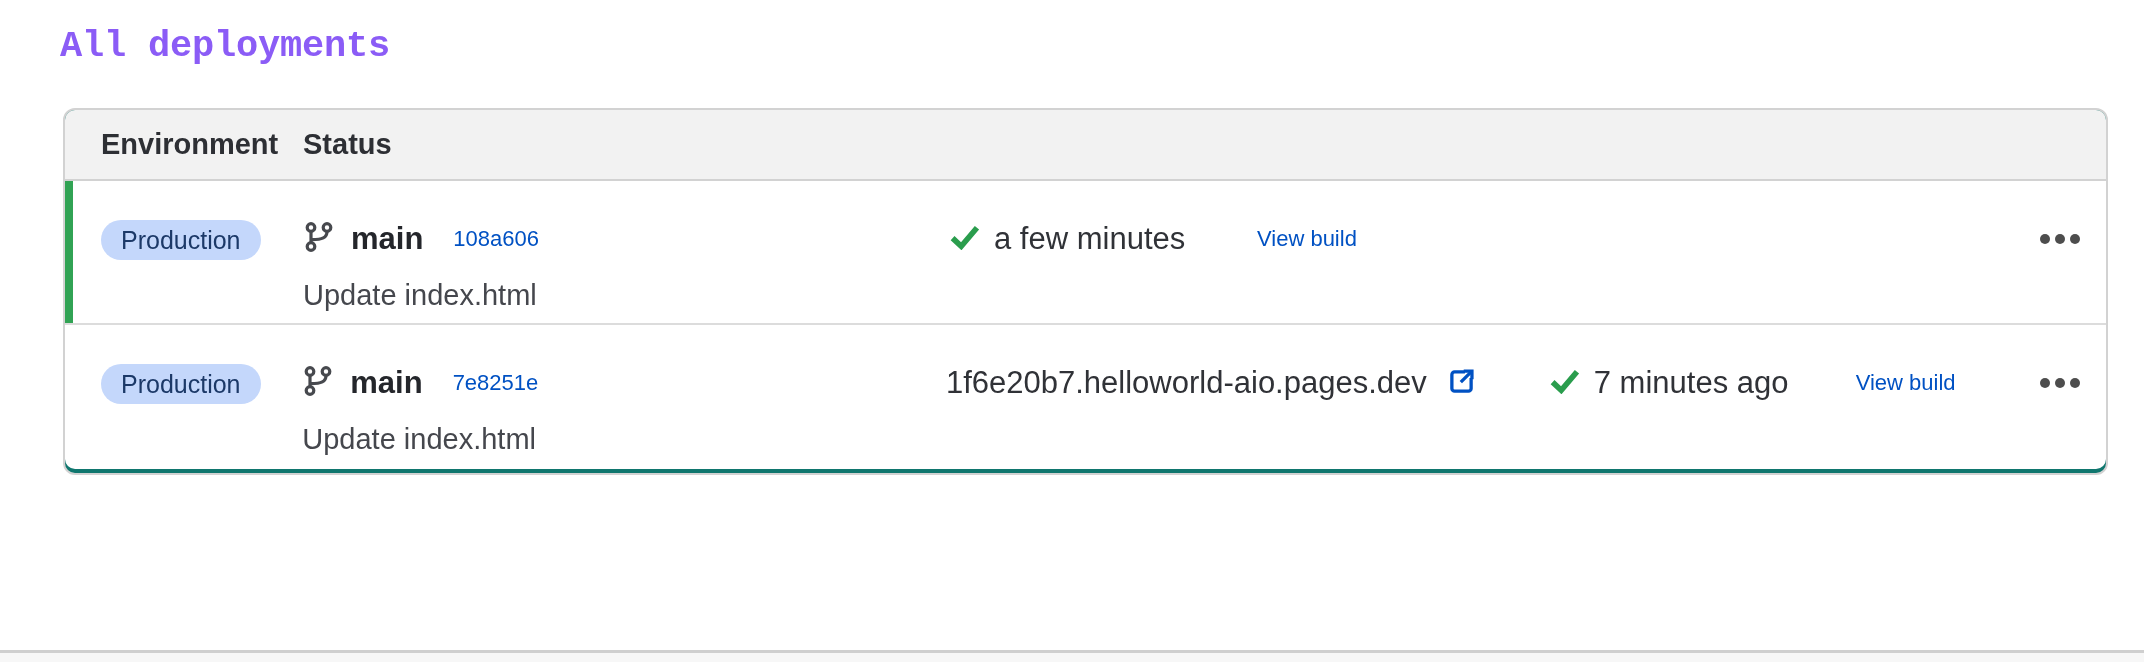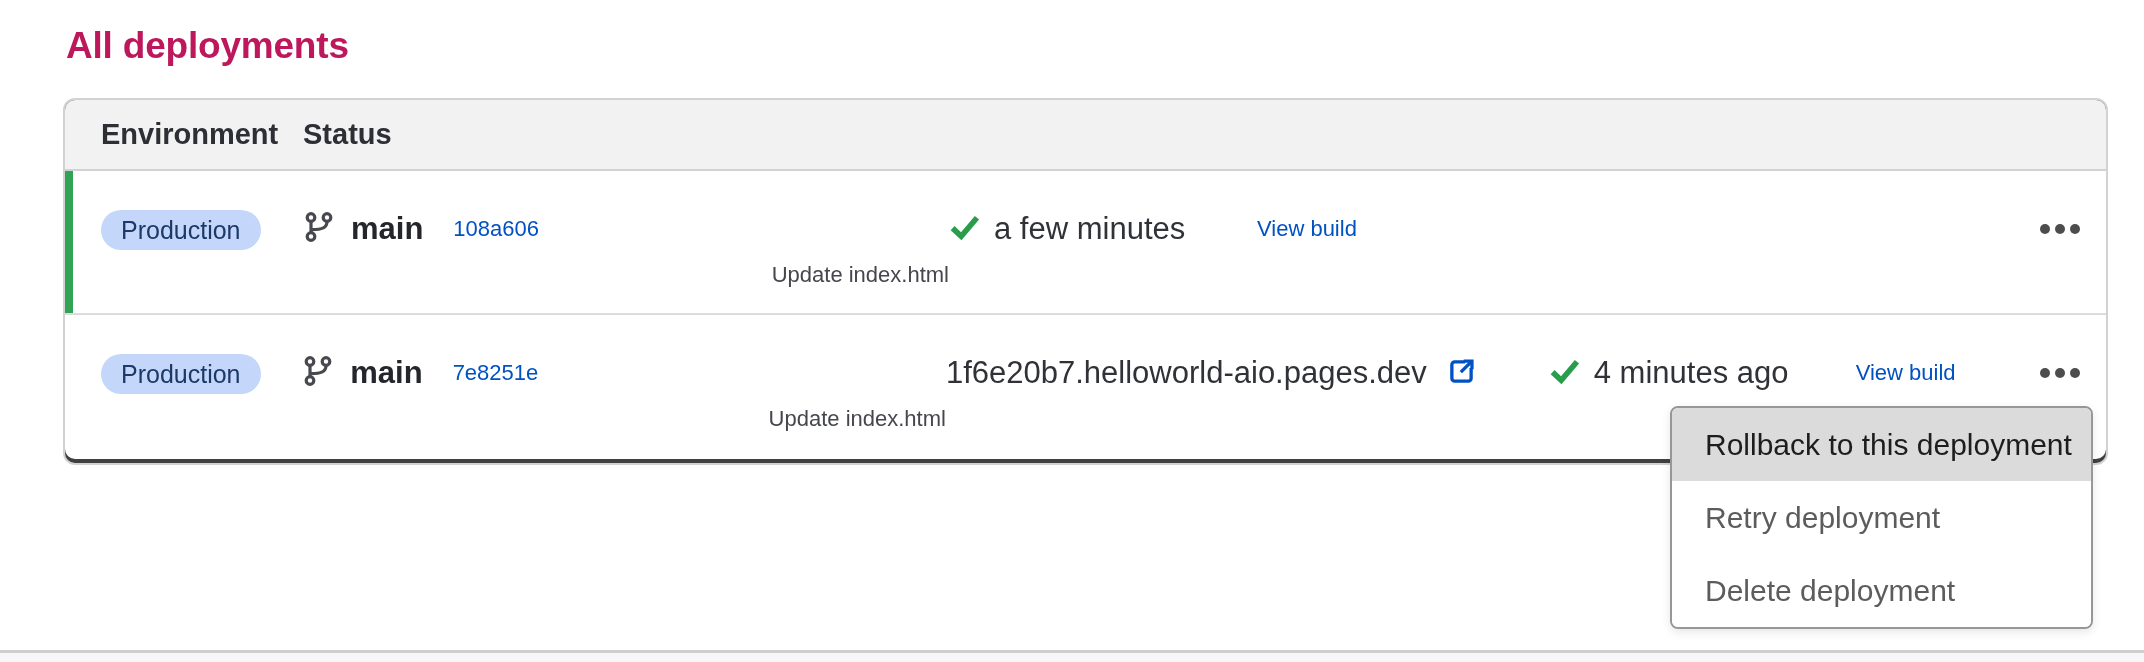--- a/index.html
+++ b/index.html
@@ -1,46 +1,46 @@
 <!DOCTYPE html>
 <html><head>
 <meta charset="utf-8">
 <style>
   * { margin:0; padding:0; box-sizing:border-box; }
   html,body { background:#fff; }
   body { font-family:"Liberation Sans","DejaVu Sans",sans-serif; color:#303237; }
   .stage { position:relative; width:2144px; height:662px; background:#fff; overflow:hidden; }
 
-  .page-title { position:absolute; left:66px; top:24px; font-size:37px; line-height:44px;
-                font-weight:600; color:#be185d; letter-spacing:-0.2px; }
+  .page-title { position:absolute; left:60px; top:24px; font-size:37px; line-height:44px;
+                font-weight:600; color:#8b5cf6; letter-spacing:-0.2px;font-family:Liberation Mono, monospace; }
 
   
-  .tbl { position:absolute; left:63px; top:98px; width:2045px; height:367px;
-         background:#404040; border:2px solid #d2d2d2; border-radius:12px; }
+  .tbl { position:absolute; left:63px; top:108px; width:2045px; height:367px;
+         background:#0f766e; border:2px solid #d2d2d2; border-radius:12px; }
   .thead { display:flex; align-items:center; height:71px; background:#f2f2f2;
            border-bottom:2px solid #d2d2d2; border-radius:10px 10px 0 0; padding-left:36px;
            font-size:29px; font-weight:700; color:#2d2f34; }
   .th-env { width:202px; } .th-src { width:646px; } .th-dep { width:605px; } .th-sta { width:308px; }
 
   .row { position:relative; display:flex; height:144px; padding-left:36px; background:#fff; }
   .row.first { border-bottom:2px solid #dcdcdc; }
   .row.last  { border-radius:0 0 10px 10px; }
   .current-bar { position:absolute; left:0; top:0; bottom:0; width:8px; background:#31a354; }
 
-  .col-env { width:202px; } .col-src { width:646px;text-align:right; } .col-dep { width:605px; }
+  .col-env { width:202px; } .col-src { width:646px; } .col-dep { width:605px; }
   .col-sta { width:308px; } .col-view { width:185px; }
   .col-dots { flex:1; display:flex; justify-content:flex-end; padding-right:26px; }
 
   .line1 { display:flex; align-items:center; height:44px; margin-top:36px; }
   .badge { display:inline-block; margin-top:39px; height:40px; line-height:40px; padding:0 20px;
            background:#c4d7fb; color:#1c3968; font-size:25px; border-radius:20px; }
   .branch-icon { margin-right:16px; }
   .branch-name { font-weight:700; color:#24262b; font-size:31px; margin-right:30px; }
   a.link { color:#0051c3; text-decoration:none; font-size:22px; cursor:pointer; }
-  .commit-msg { margin-top:8px; font-size:22px; line-height:32px; color:#45474d; }
+  .commit-msg { margin-top:18px; font-size:29px; line-height:32px; color:#45474d; }
   .url-text { font-size:31px; color:#303237; }
   .ext-icon { margin-left:18px; cursor:pointer; }
   .check-icon { margin-right:14px; }
   .status-time { font-size:31px; color:#303237; }
   .dots-btn { display:flex; align-items:center; gap:5px; height:44px; cursor:pointer; }
   .dots-btn i { width:10px; height:10px; border-radius:50%; background:#4d4d4d; }
 
   
   .menu { position:absolute; left:1670px; top:406px; width:423px; background:#fff;
           border:2px solid #979797; border-radius:8px; z-index:5; overflow:hidden;
@@ -145,41 +145,36 @@
           </span>
         </div>
       </div>
       <div class="col-sta">
         <div class="line1">
           <span class="check-icon">
             <svg width="31" height="26" viewBox="0 0 28 24" fill="none" stroke="#2a9d4d" stroke-width="5.2">
               <path d="M3 13 L11 20.5 L25.5 3.5"></path>
             </svg>
           </span>
-          <span class="status-time">4 minutes ago</span>
+          <span class="status-time">7 minutes ago</span>
         </div>
       </div>
       <div class="col-view">
         <div class="line1">
           <a class="link">View build</a>
         </div>
       </div>
       <div class="col-dots">
         <div class="line1">
           <span class="dots-btn">
               <i></i>
               <i></i>
               <i></i>
             </span>
         </div>
       </div>
     </div>
   </div>
 
-  <div class="menu">
-    <div class="menu-item active">Rollback to this deployment</div>
-    <div class="menu-item">Retry deployment</div>
-    <div class="menu-item">Delete deployment</div>
-  </div>
 
   <div class="bottom-rule"></div>
   <div class="bottom-area"></div>
 </div>
 
 </body></html>

